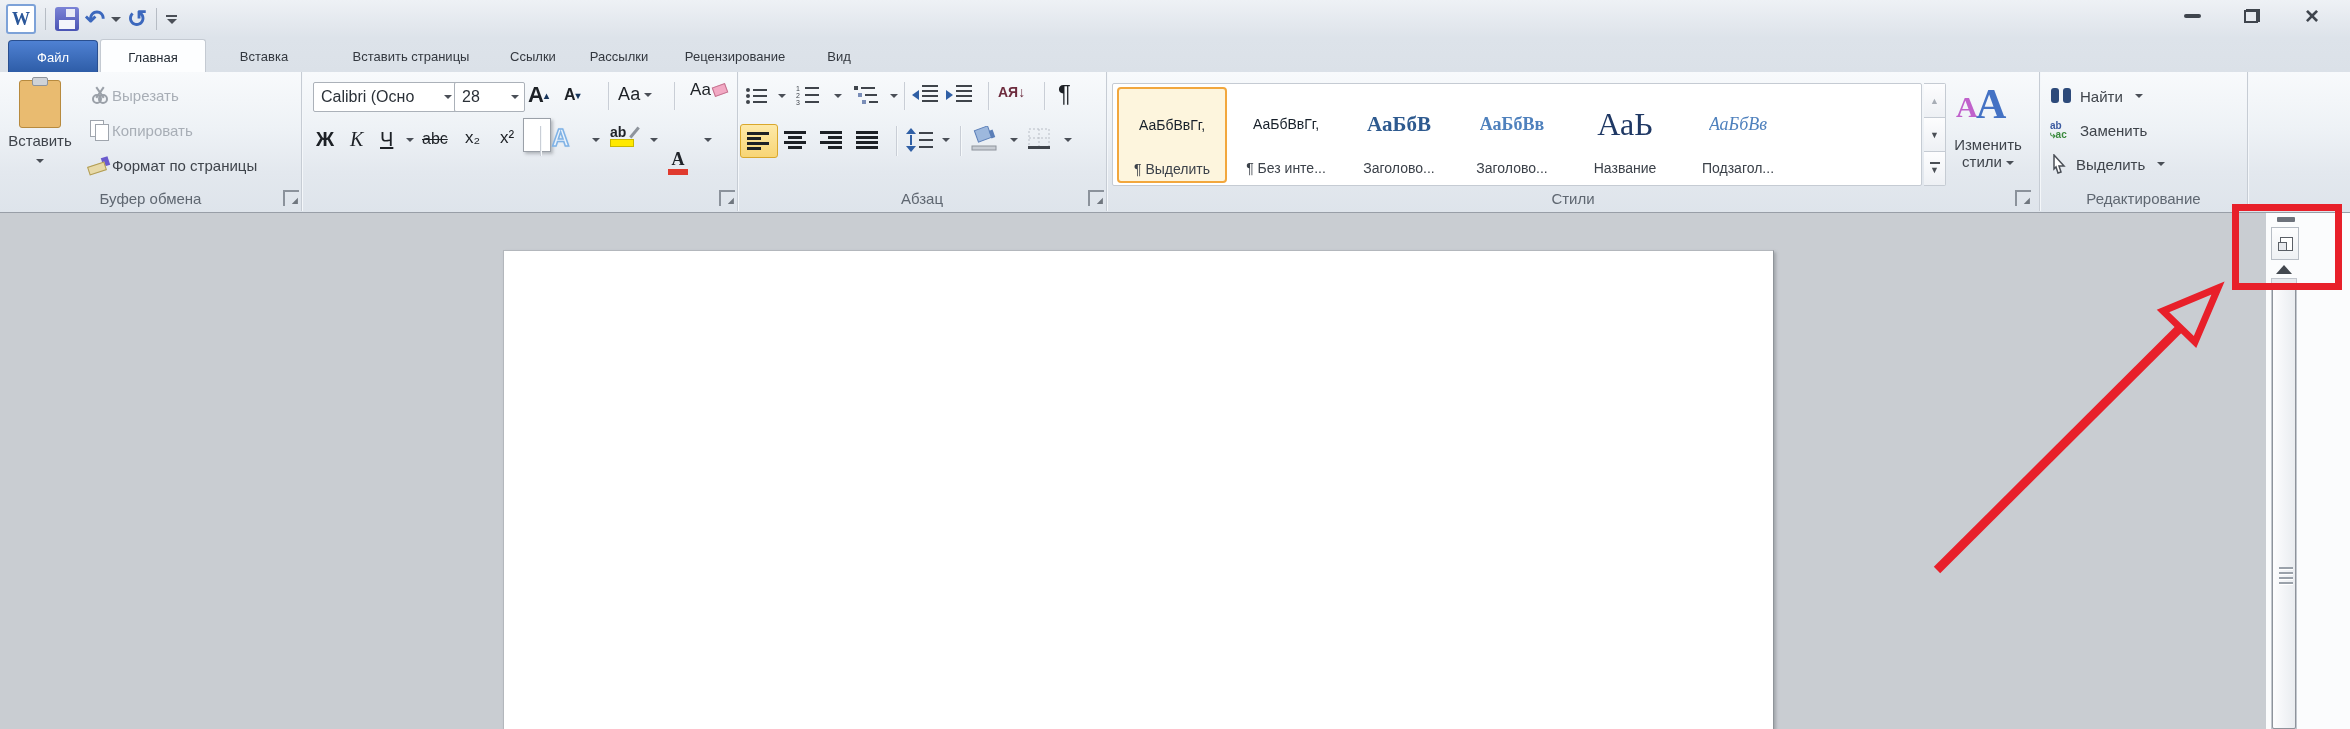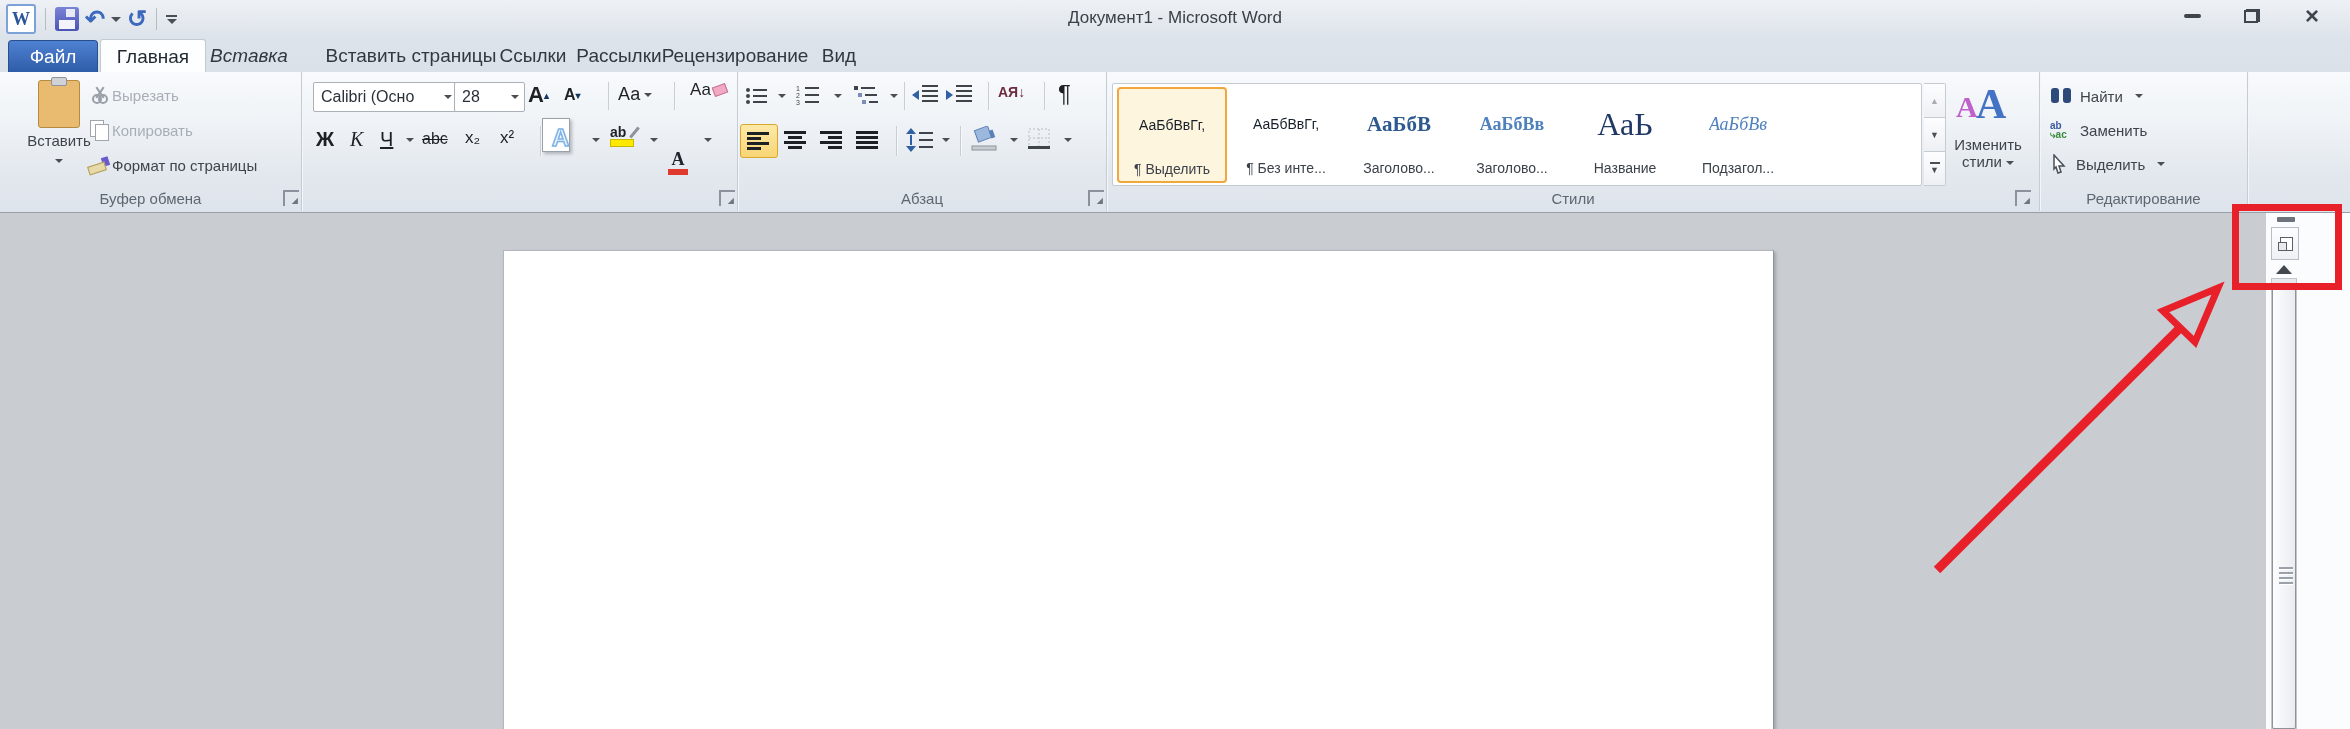--- a/index.html
+++ b/index.html
@@ -33,42 +33,42 @@
   .closex{font-size:24px;font-weight:bold;color:#3f454d;line-height:20px;}
   .helpstrip{position:absolute;right:48px;top:44px;display:flex;align-items:center;gap:14px;}
   .chev svg{display:block;}
   .helpbtn{width:26px;height:26px;border-radius:50%;background:linear-gradient(180deg,#6f9bd8,#3265b4);
     color:#fff;font-weight:bold;font-size:17px;display:flex;align-items:center;justify-content:center;
     border:1px solid #2c5aa0;}
   
   .tabrow{position:absolute;left:0;top:38px;width:2350px;height:34px;
     background:linear-gradient(180deg,#dde3ea,#dbe1e8);border-bottom:1px solid #c4cad2;}
   .tab{position:absolute;top:2px;height:32px;display:flex;align-items:center;justify-content:center;
-    font-size:19px;color:#33383f;}
+    font-size:13px;color:#33383f;}
   .tab-file{left:8px;width:88px;background:linear-gradient(180deg,#4f81d3,#2d5ca6);
     color:#fff;border-radius:4px 4px 0 0;border:1px solid #2a4f8f;border-bottom:none;}
   .tab-active{left:100px;width:104px;background:#fdfeff;border:1px solid #c4cad2;border-bottom:none;
     border-radius:3px 3px 0 0;top:1px;height:34px;color:#1f2730;}
   
   .ribbon{position:absolute;left:0;top:72px;width:2350px;height:140px;
     background:linear-gradient(180deg,#f8fafc 0%,#eef2f6 40%,#e3e8ee 72%,#dee4eb 100%);
     border-bottom:1px solid #989ea7;}
   .g{position:absolute;top:0;height:139px;border-right:1px solid #c6ccd4;box-shadow:1px 0 0 #f4f7fa;}
   .g .lbl{position:absolute;bottom:4px;left:0;right:0;text-align:center;font-size:15px;color:#5f6771;}
   .launcher{position:absolute;bottom:5px;width:14px;height:14px;border-top:2px solid #8b929b;
     border-left:2px solid #8b929b;}
   .launcher i{position:absolute;right:1px;bottom:1px;font-style:normal;font-size:8px;color:#6f767e;line-height:8px;}
   .abs{position:absolute;}
   .btxt{font-size:15px;color:#3f444b;white-space:nowrap;}
   .gray .btxt,.gray .ic{color:#a8aeb6 !important;}
   .dd{width:0;height:0;border-left:4px solid transparent;border-right:4px solid transparent;
     border-top:4px solid #4a4f57;display:inline-block;vertical-align:middle;margin-left:4px;}
   .vdiv{position:absolute;width:1px;background:#c9ced6;box-shadow:1px 0 0 #f5f8fa;}
   
-  .pastebtn{position:absolute;left:24px;top:6px;width:70px;height:110px;text-align:center;}
+  .pastebtn{position:absolute;left:5px;top:6px;width:70px;height:110px;text-align:center;}
   .clip{position:relative;width:40px;height:46px;margin:2px auto 4px;background:#e9bb70;
     border:1px solid #b78a3e;border-radius:3px;}
   .clip .hook{position:absolute;left:12px;top:-4px;width:14px;height:7px;background:#cfd3d8;border:1px solid #8e949c;border-radius:2px;}
   .clip .page{position:absolute;right:-6px;bottom:-4px;width:26px;height:32px;background:#fff;border:1px solid #9aa0a8;}
   .smallrow{position:absolute;height:24px;display:flex;align-items:center;gap:2px;}
   .scis{position:relative;width:20px;height:18px;}
   .scis .b1,.scis .b2{position:absolute;left:9px;top:0;width:2px;height:13px;background:#9aa0a8;}
   .scis .b1{transform:rotate(35deg);} .scis .b2{transform:rotate(-35deg);}
   .scis .c1,.scis .c2{position:absolute;bottom:0;width:6px;height:6px;border:2px solid #9aa0a8;border-radius:50%;}
   .scis .c1{left:2px;} .scis .c2{right:2px;}
@@ -163,21 +163,20 @@
       </div>
     <span class="qglyph">↶</span>
     <span class="ddt"></span>
     <span class="qglyph">↺</span>
     <div class="qsep"></div>
     <div class="qcustom">
         <div class="bar"></div>
         <span class="ddt"></span>
       </div>
   </div>
-  <div class="apptitle">Документ1  -  Microsoft Word</div>
   <div class="winctl">
     <div class="wbtn">
         <div class="minbar"></div>
       </div>
     <div class="wbtn">
         <div class="restore">
           <div class="r1"></div>
           <div class="r2"></div>
         </div>
       </div>
@@ -194,21 +193,21 @@
       </svg>
   </div>
   <div class="helpbtn">
       <span>?</span>
     </div>
 </div>
 
 <div class="tabrow">
   <div class="tab tab-file">Файл</div>
   <div class="tab tab-active">Главная</div>
-  <div class="tab" style="left:201px;width:96px;font-style:italic;">Вставка</div>
+  <div class="tab" style="left:216px;width:96px;">Вставка</div>
   <div class="tab" style="left:324px;width:174px;">Вставить страницы</div>
   <div class="tab" style="left:495px;width:76px;">Ссылки</div>
   <div class="tab" style="left:577px;width:84px;">Рассылки</div>
   <div class="tab" style="left:663px;width:144px;">Рецензирование</div>
   <div class="tab" style="left:809px;width:60px;">Вид</div>
 </div>
 
 <div class="ribbon">
 
   <div class="g" style="left:0;width:301px;">

